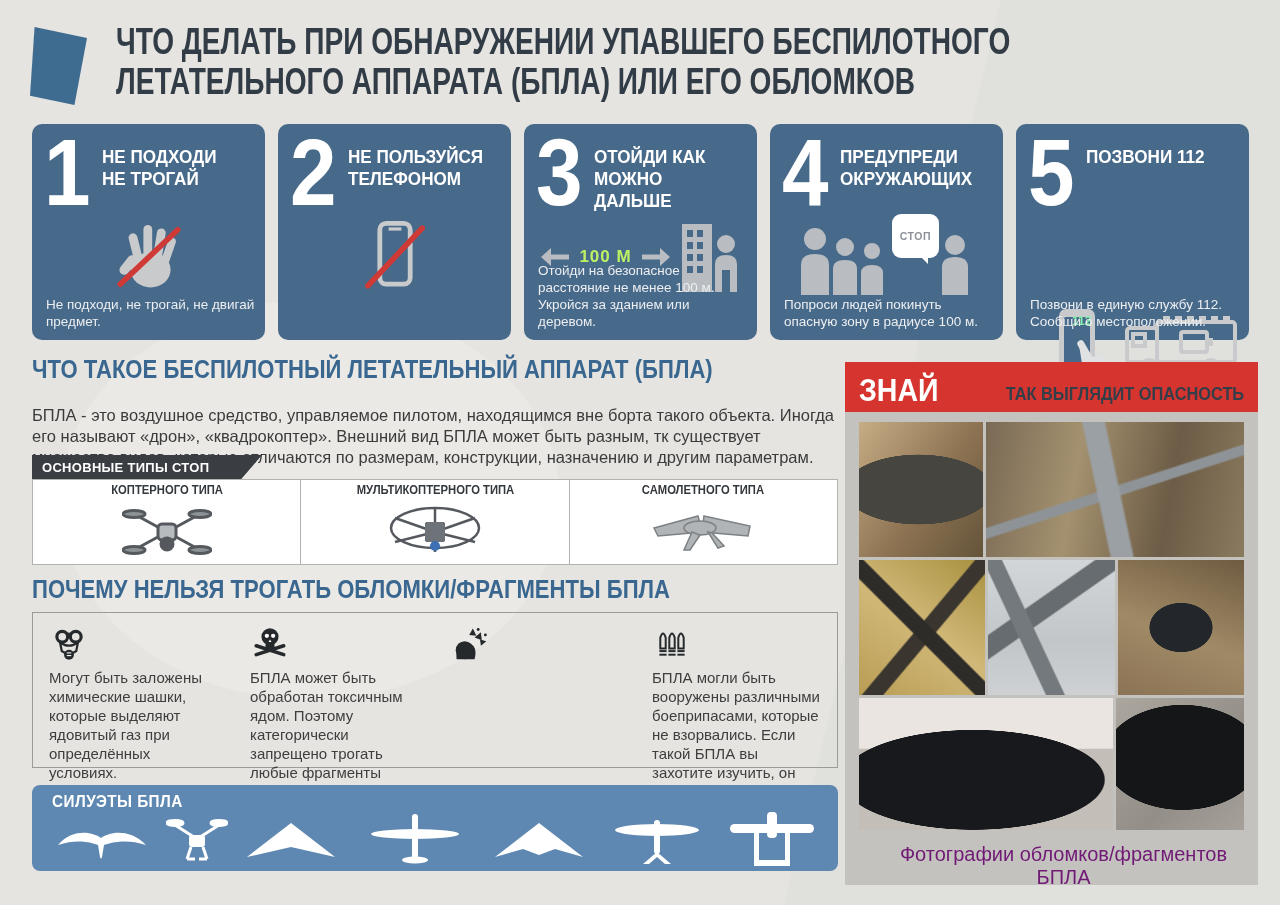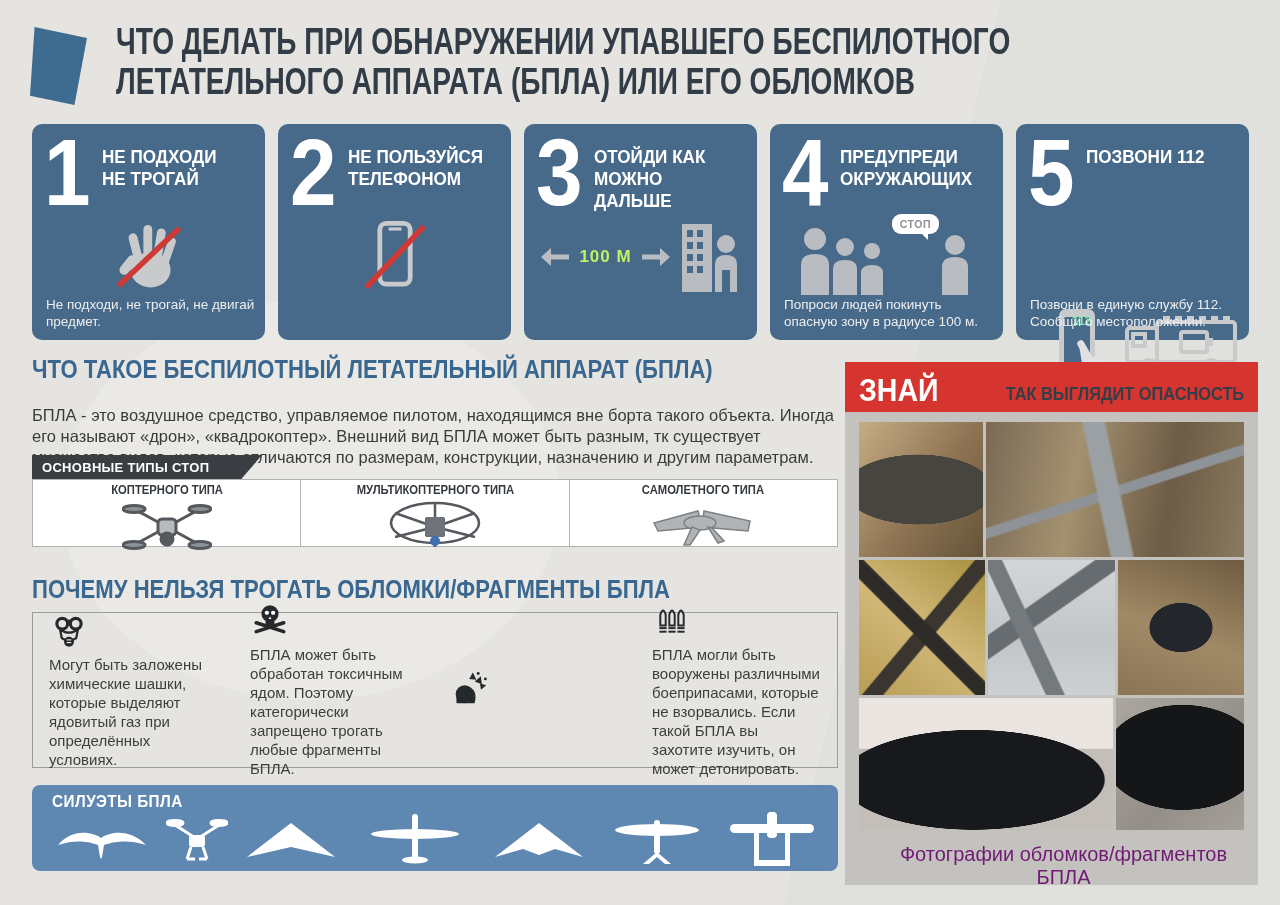--- a/index.html
+++ b/index.html
@@ -22,45 +22,45 @@
   
   .steps{position:absolute;left:32px;top:124px;width:1217px;height:216px;display:flex;gap:13px;}
   .step{flex:1;background:#47698a;border-radius:10px;color:#fff;position:relative;padding:8px 12px;box-sizing:border-box;}
   .step-top{display:flex;gap:10px;align-items:flex-start;}
   .step-num{display:inline-block;font-size:95px;font-weight:bold;line-height:80px;letter-spacing:-5px;transform:scaleX(.88);transform-origin:left;}
   .step-title{display:inline-block;font-size:19px;font-weight:bold;line-height:22px;margin-top:14px;transform:scaleX(.9);transform-origin:left;}
   .step-icon{position:absolute;left:10px;right:10px;top:92px;height:82px;display:flex;align-items:center;justify-content:center;gap:8px;}
   .step-desc{position:absolute;left:14px;right:8px;bottom:10px;font-size:13.5px;line-height:17px;color:#eceef0;}
   .dist-label{font-size:17px;font-weight:bold;color:#bef264;letter-spacing:1px;}
   .stop-bubble{position:absolute;right:54px;top:-2px;background:#fff;color:#8a9097;font-weight:bold;font-size:10.5px;
-               padding:4px 8px;border-radius:9px;letter-spacing:.5px;}
+               padding:16px 8px;border-radius:9px;letter-spacing:.5px;}
   .stop-bubble:after{content:"";position:absolute;left:60%;bottom:-6px;border:4px solid transparent;border-top-color:#fff;border-right-color:#fff;}
   .lbl-112{position:absolute;left:34px;top:10px;color:#86efac;font-weight:bold;font-size:12px;}
 
   
   .sec-heading{position:absolute;left:32px;display:inline-block;font-size:26px;font-weight:bold;color:#39678f;
                transform:scaleX(.85);transform-origin:left;white-space:nowrap;}
   #what-heading{top:354px;}
   #why-heading{top:574px;}
   .what-text{position:absolute;left:32px;top:388px;width:805px;font-size:16.5px;line-height:21px;color:#3b3b3b;}
 
   
   .ribbon{position:absolute;left:32px;top:455px;width:230px;height:24px;background:#3a3e43;color:#fff;
           font-size:13px;font-weight:bold;display:flex;align-items:center;padding-left:10px;box-sizing:border-box;
           clip-path:polygon(0 0,100% 0,91% 100%,0 100%);letter-spacing:.3px;}
-  .types-box{position:absolute;left:32px;top:479px;width:806px;height:68px;background:#fff;border:1px solid #b2b2b0;
+  .types-box{position:absolute;left:32px;top:479px;width:806px;height:86px;background:#fff;border:1px solid #b2b2b0;
              display:flex;box-sizing:border-box;}
   .type-cell{flex:1;border-right:1px solid #b2b2b0;display:flex;flex-direction:column;align-items:center;padding-top:3px;box-sizing:border-box;}
   .type-cell:last-child{border-right:none;}
   .type-label{display:inline-block;font-size:12.5px;font-weight:bold;color:#33383d;transform:scaleX(.9);white-space:nowrap;}
   .type-art{flex:1;display:flex;align-items:center;justify-content:center;gap:14px;}
 
   
   .reasons-box{position:absolute;left:32px;top:612px;width:806px;height:156px;border:1px solid #9b9b99;
-               display:flex;padding:12px 16px;gap:32px;box-sizing:border-box;align-items:center;}
+               display:flex;padding:12px 16px;gap:32px;box-sizing:border-box;}
   .reason{flex:1;min-width:0;}
   .reason-icon{height:36px;margin-bottom:7px;}
   .reason-text{font-size:15px;line-height:19px;color:#3e3e3e;}
 
   
   .sil-panel{position:absolute;left:32px;top:785px;width:806px;height:86px;background:#5e88b1;border-radius:8px;}
   .sil-heading{position:absolute;left:20px;top:7px;display:inline-block;font-size:17px;font-weight:bold;color:#fff;
                transform:scaleX(.9);transform-origin:left;letter-spacing:.5px;}
   .sil-row{position:absolute;left:16px;right:16px;top:28px;bottom:5px;display:flex;align-items:center;justify-content:space-between;}
 
@@ -168,20 +168,21 @@
             <rect x="19" y="24" width="6" height="7"></rect>
           <rect x="9" y="36" width="6" height="7"></rect>
             <rect x="19" y="36" width="6" height="7"></rect>
           <rect x="9" y="48" width="6" height="7"></rect>
             <rect x="19" y="48" width="6" height="7"></rect>
         </g>
         <circle cx="48" cy="26" r="9" fill="#b9bdc2"></circle>
         <path d="M37 74 V46 q0 -9 11 -9 q11 0 11 9 V74 h-7 V52 h-8 V74 Z" fill="#b9bdc2"></path>
       </svg>
     </div>
+    <div class="step-desc">Отойди на безопасное расстояние не менее 100 м. Укройся за зданием или деревом.</div>
   </div>
 
   <div class="step">
     <div class="step-top">
       <span class="step-num">4</span>
       <span class="step-title">ПРЕДУПРЕДИ ОКРУЖАЮЩИХ</span>
     </div>
     <div class="step-icon" style="position:absolute;">
       <svg width="200" height="80" viewBox="0 0 200 80">
         <g fill="#b9bdc2">

